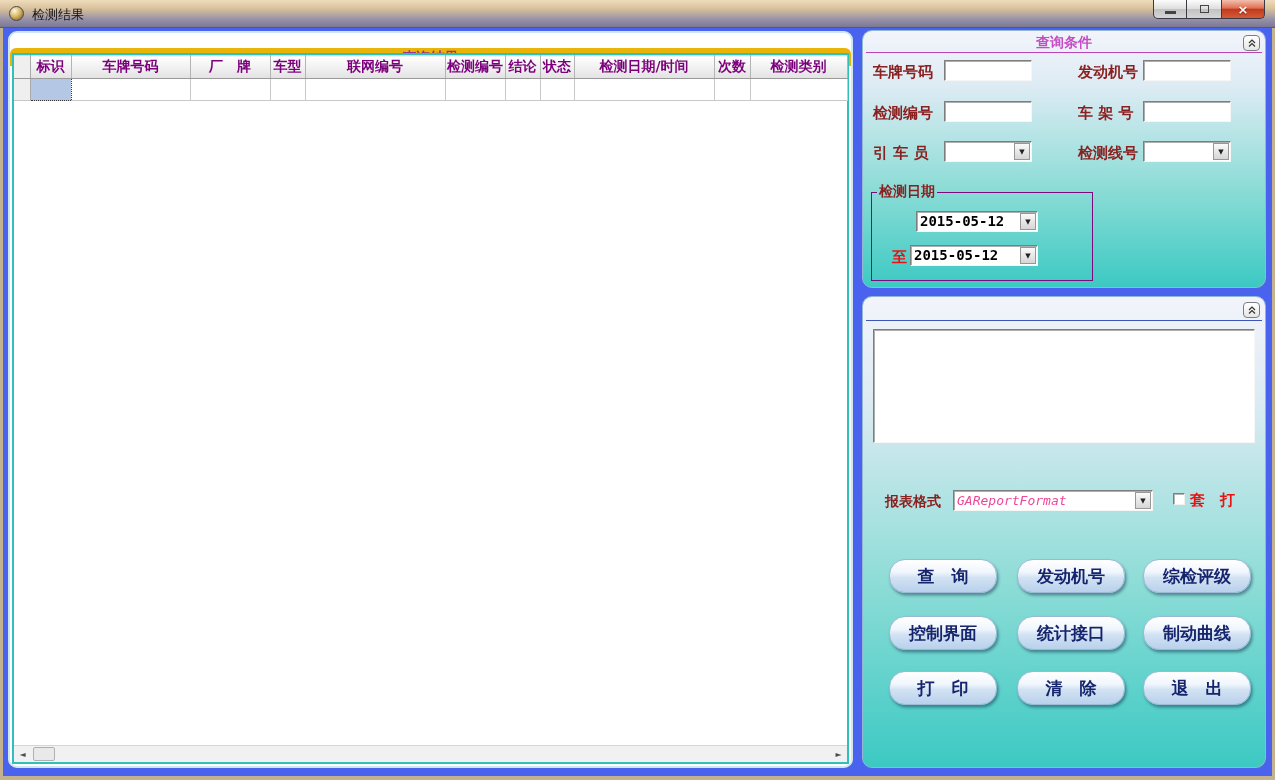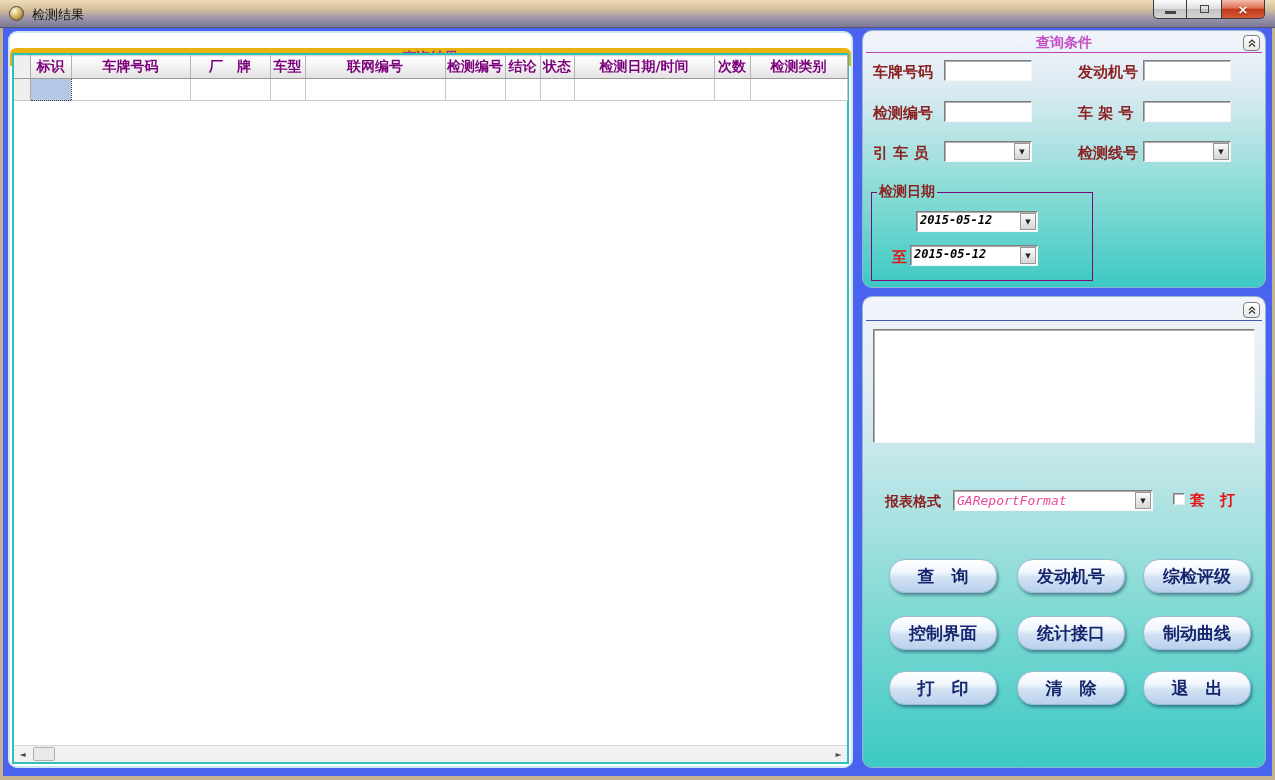--- a/index.html
+++ b/index.html
@@ -118,21 +118,21 @@
     font-family:"DejaVu Sans", sans-serif; }
   .combo { position:absolute; height:21px; background:#fff; }
   .combo .combo-text {
     position:absolute; left:3px; top:2px; right:18px; font-size:13px; white-space:nowrap; overflow:hidden;
   }
   .combo .combo-btn {
     position:absolute; right:1px; top:1px; bottom:1px; width:16px;
     background:linear-gradient(180deg,#fafafa,#d6d6d6); border:1px solid #979797;
     display:flex; align-items:center; justify-content:center; font-size:7px; color:#222;
   }
-  .combo.datecombo .combo-text { font-family:"DejaVu Sans Mono", monospace; font-weight:bold; font-size:12px; color:#000; top:1px;font-style:italic; }
+  .combo.datecombo .combo-text { font-family:"DejaVu Sans Mono", monospace; font-weight:bold; font-size:14px; color:#000; top:1px; }
 
   fieldset.grp { position:absolute; border:1px solid #7c0a7c; padding:0; }
   fieldset.grp legend { font-size:14px; font-weight:bold; color:#8b2020; padding:0 2px; margin-left:5px; white-space:nowrap; }
 
   .radio {
     position:absolute; width:13px; height:13px; border-radius:50%;
     background: radial-gradient(circle at 32% 30%, #ffffff 0%, #d2d2d2 55%, #969696 95%);
     border:1px solid #6d6d6d;
   }
   .radio.sel::after {

